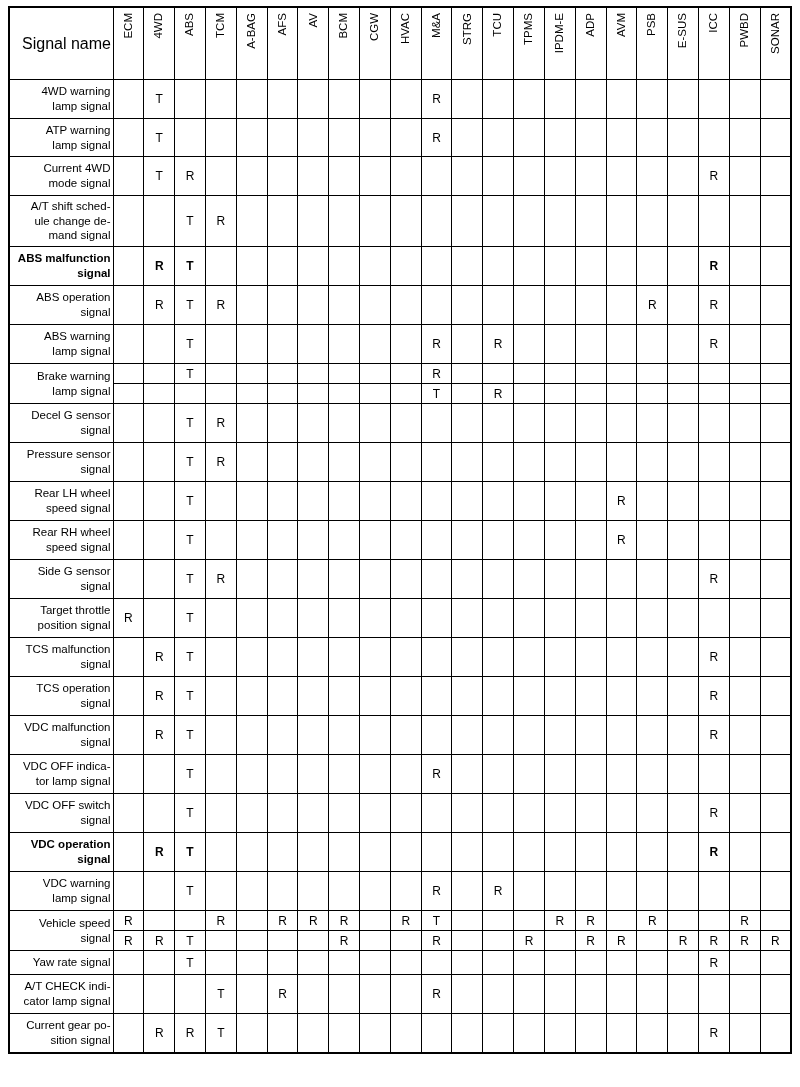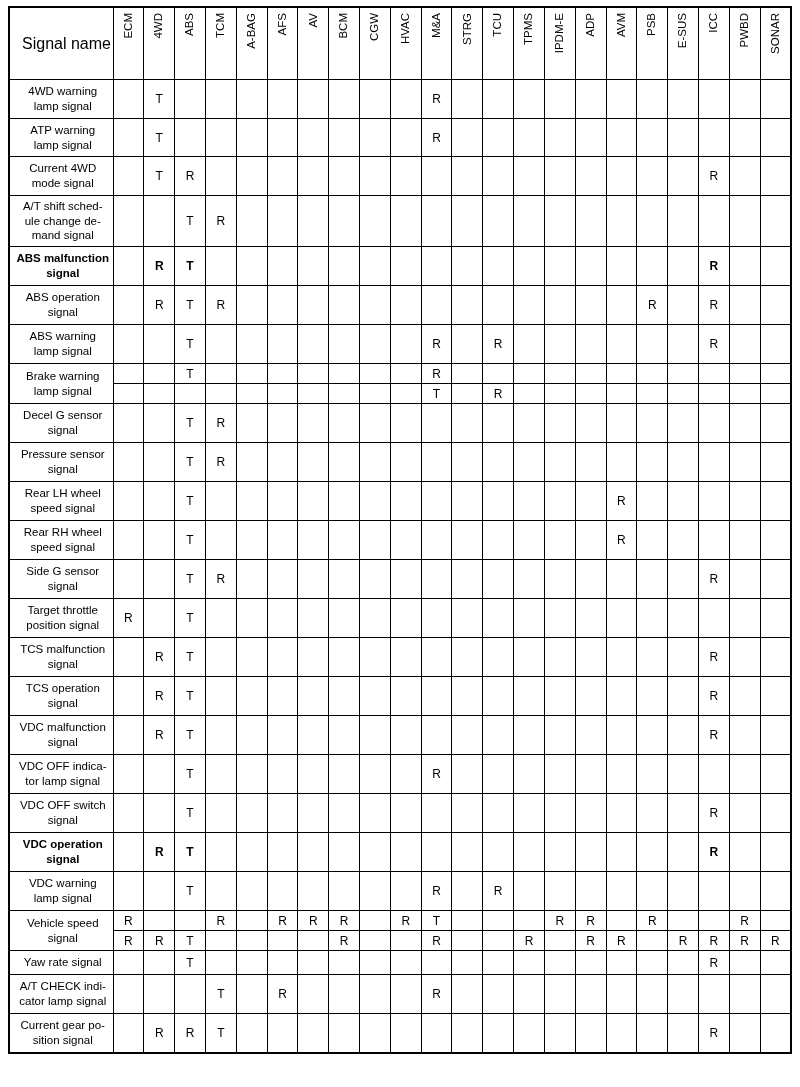--- a/index.html
+++ b/index.html
@@ -42,21 +42,21 @@
     display: inline-block;
     writing-mode: vertical-rl;
     transform: rotate(180deg);
     font-size: 11.5px;
     font-weight: normal;
     line-height: 1;
     white-space: nowrap;
   }
   td.name {
     font-size: 11.5px;
-    text-align: center;
+    text-align: right;
     padding: 3px 2px 3px 5px;
     white-space: pre-line;
     line-height: 1.28;
     vertical-align: middle;
   }
   td.mark {
     text-align: center;
     font-size: 12px;
     vertical-align: middle;
   }

